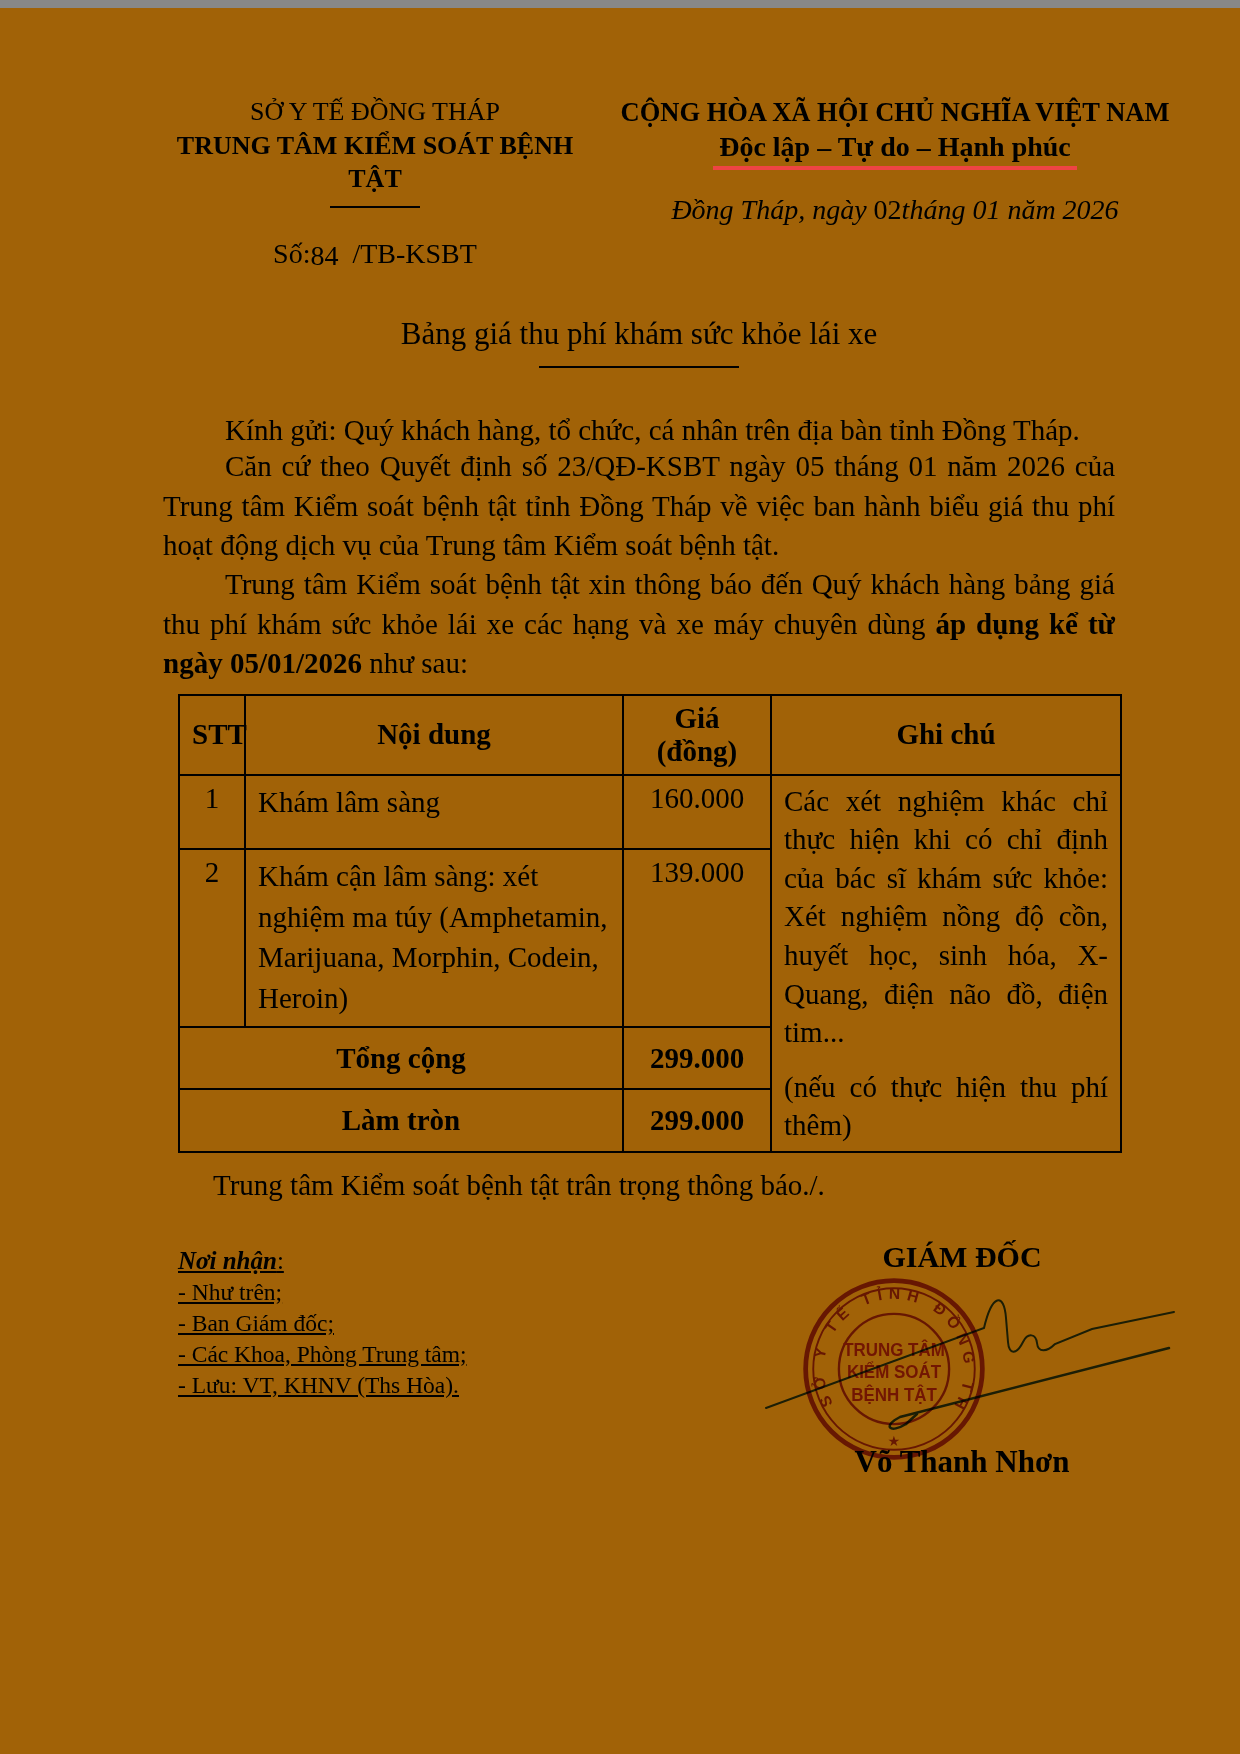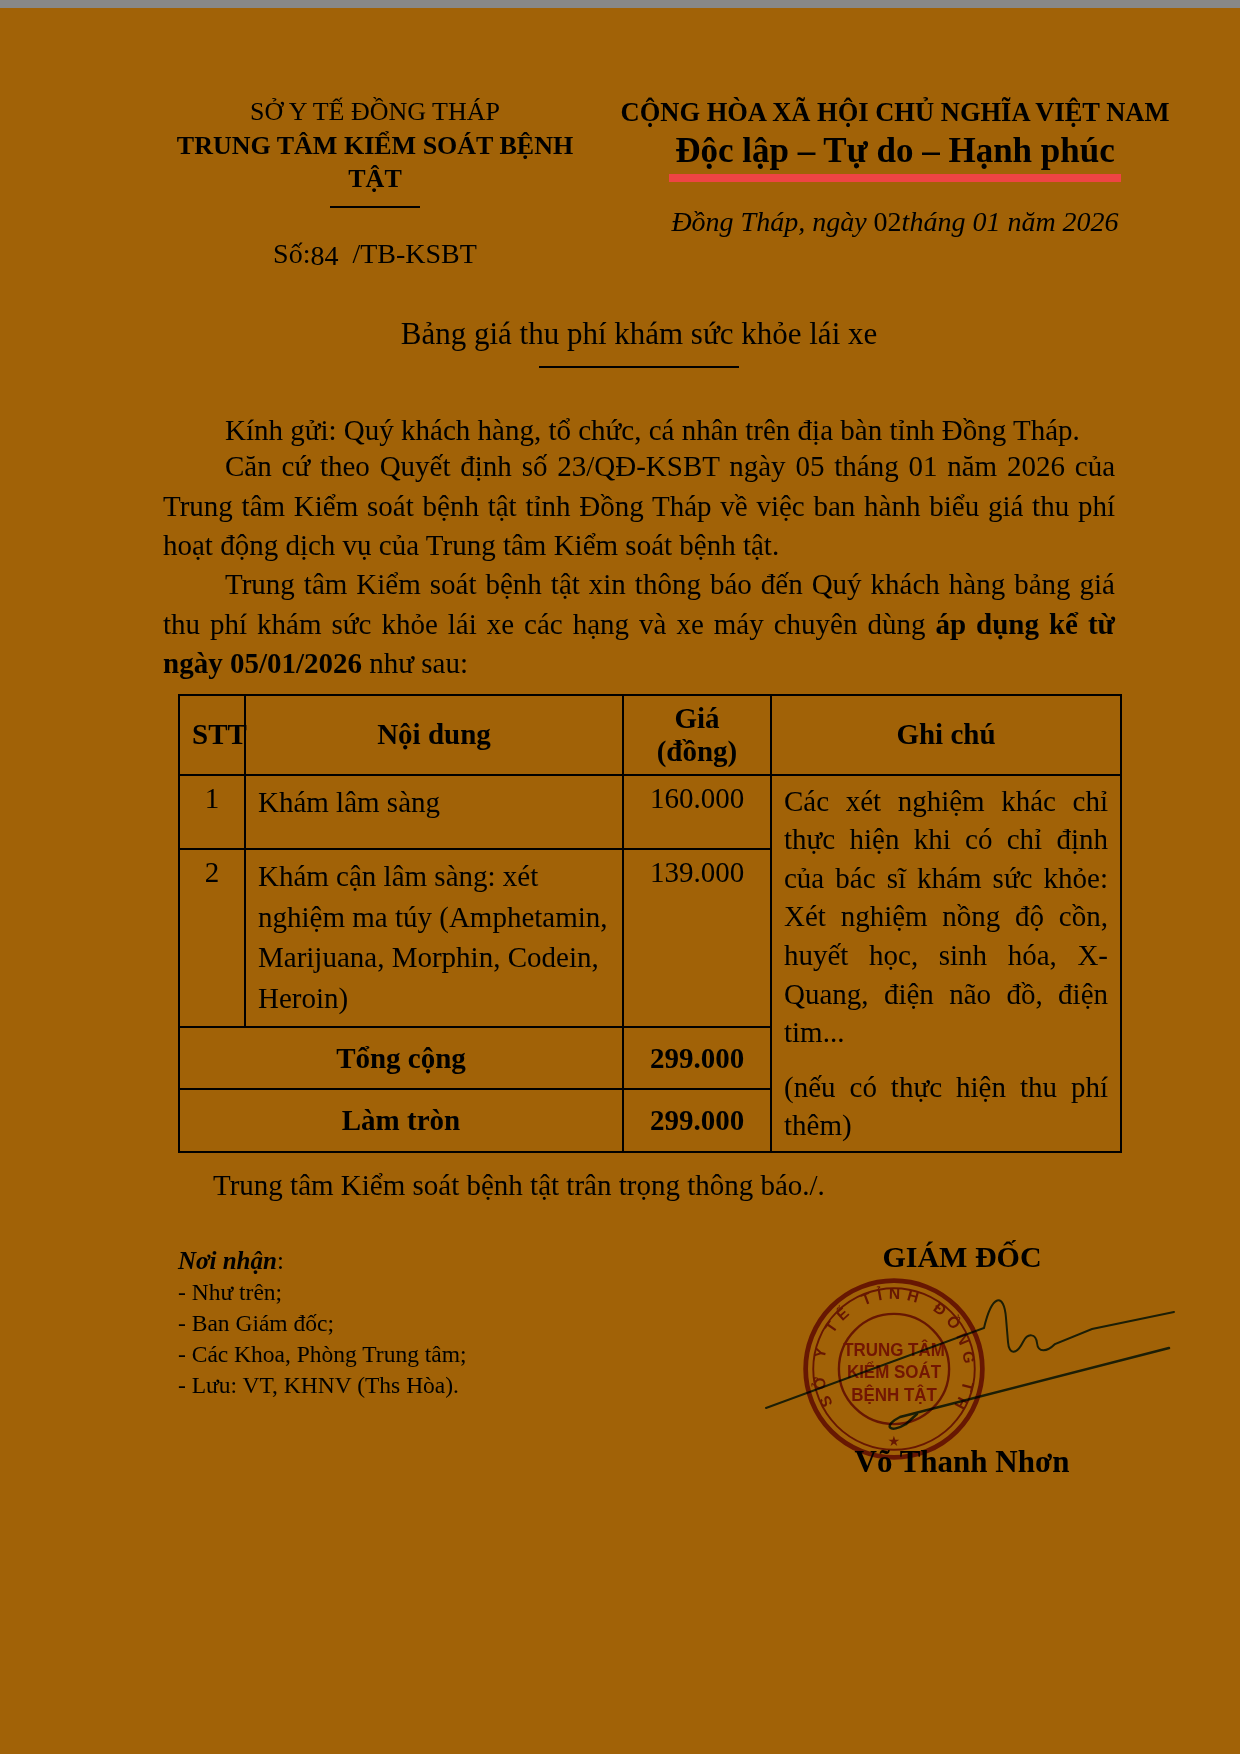--- a/index.html
+++ b/index.html
@@ -13,21 +13,21 @@
   .hdr{display:flex;align-items:flex-start;}
   .hdr-left{width:440px;margin-left:-8px;text-align:center;flex:0 0 auto;}
   .hdr-right{width:570px;margin-left:auto;margin-right:-65px;text-align:center;flex:0 0 auto;}
   .org-parent{font-size:26px;line-height:1.25;}
   .org-name{font-size:26px;font-weight:bold;line-height:1.3;}
   .rule-short{width:90px;border-top:2px solid #000;margin:10px auto 0;}
   .doc-number{font-size:28px;margin-top:30px;}
   .doc-number .filled{position:relative;top:2px;}
   .doc-number .suffix{margin-left:14px;}
   .national-title{font-size:26.5px;font-weight:bold;line-height:1.25;font-family:Liberation Serif, serif;}
-  .motto{display:inline-block;font-size:35px;font-weight:bold;border-bottom:8px solid #ef4444;
+  .motto{display:inline-block;font-size:28px;font-weight:bold;border-bottom:4px solid #ef4444;
          padding:0 6px 3px;margin-top:2px;}
   .place-date{font-size:28px;font-style:italic;margin-top:24px;}
   .place-date .day{font-style:normal;}
 
   
   .title-block{text-align:center;margin-top:46px;}
   .title-main{font-size:33px;font-weight:bold;line-height:1.2;}
   .title-sub{font-size:31px;font-weight:normal;margin-top:7px;}
   .rule-mid{width:200px;border-top:2px solid #000;margin:14px auto 0;}
 
@@ -51,21 +51,21 @@
   tr.r2 td{height:160px;}
   td.merged-label{text-align:center;font-weight:bold;vertical-align:middle;height:48px;}
   td.merged-val{text-align:center;font-weight:bold;vertical-align:middle;}
   td.note{vertical-align:top;text-align:justify;line-height:1.33;padding:10px 13px;}
   td.note p{margin:0;}
   td.note p + p{margin-top:16px;}
 
   .closing{font-size:29px;margin:16px 0 0;text-indent:50px;}
 
   
-  .recipients{margin:42px 0 0 15px;font-size:23.5px;line-height:1.32;}
+  .recipients{margin:42px 0 0 15px;font-size:23.5px;line-height:1.32;text-decoration:underline;}
   .recipients .label{font-size:25px;font-weight:bold;font-style:italic;}
   .recipients .label .colon{font-style:normal;font-weight:normal;}
   .recipients div{margin:0;}
 
   .signer{position:absolute;left:726px;top:1232px;width:472px;}
   .signer-title{font-size:30px;font-weight:bold;text-align:center;position:relative;z-index:1;}
   .signer-name{position:absolute;top:204px;left:0;width:100%;text-align:center;
                font-size:31px;font-weight:bold;z-index:1;}
   .stamp{position:absolute;left:73px;top:34px;width:190px;height:190px;z-index:2;
          mix-blend-mode:multiply;opacity:.93;}

